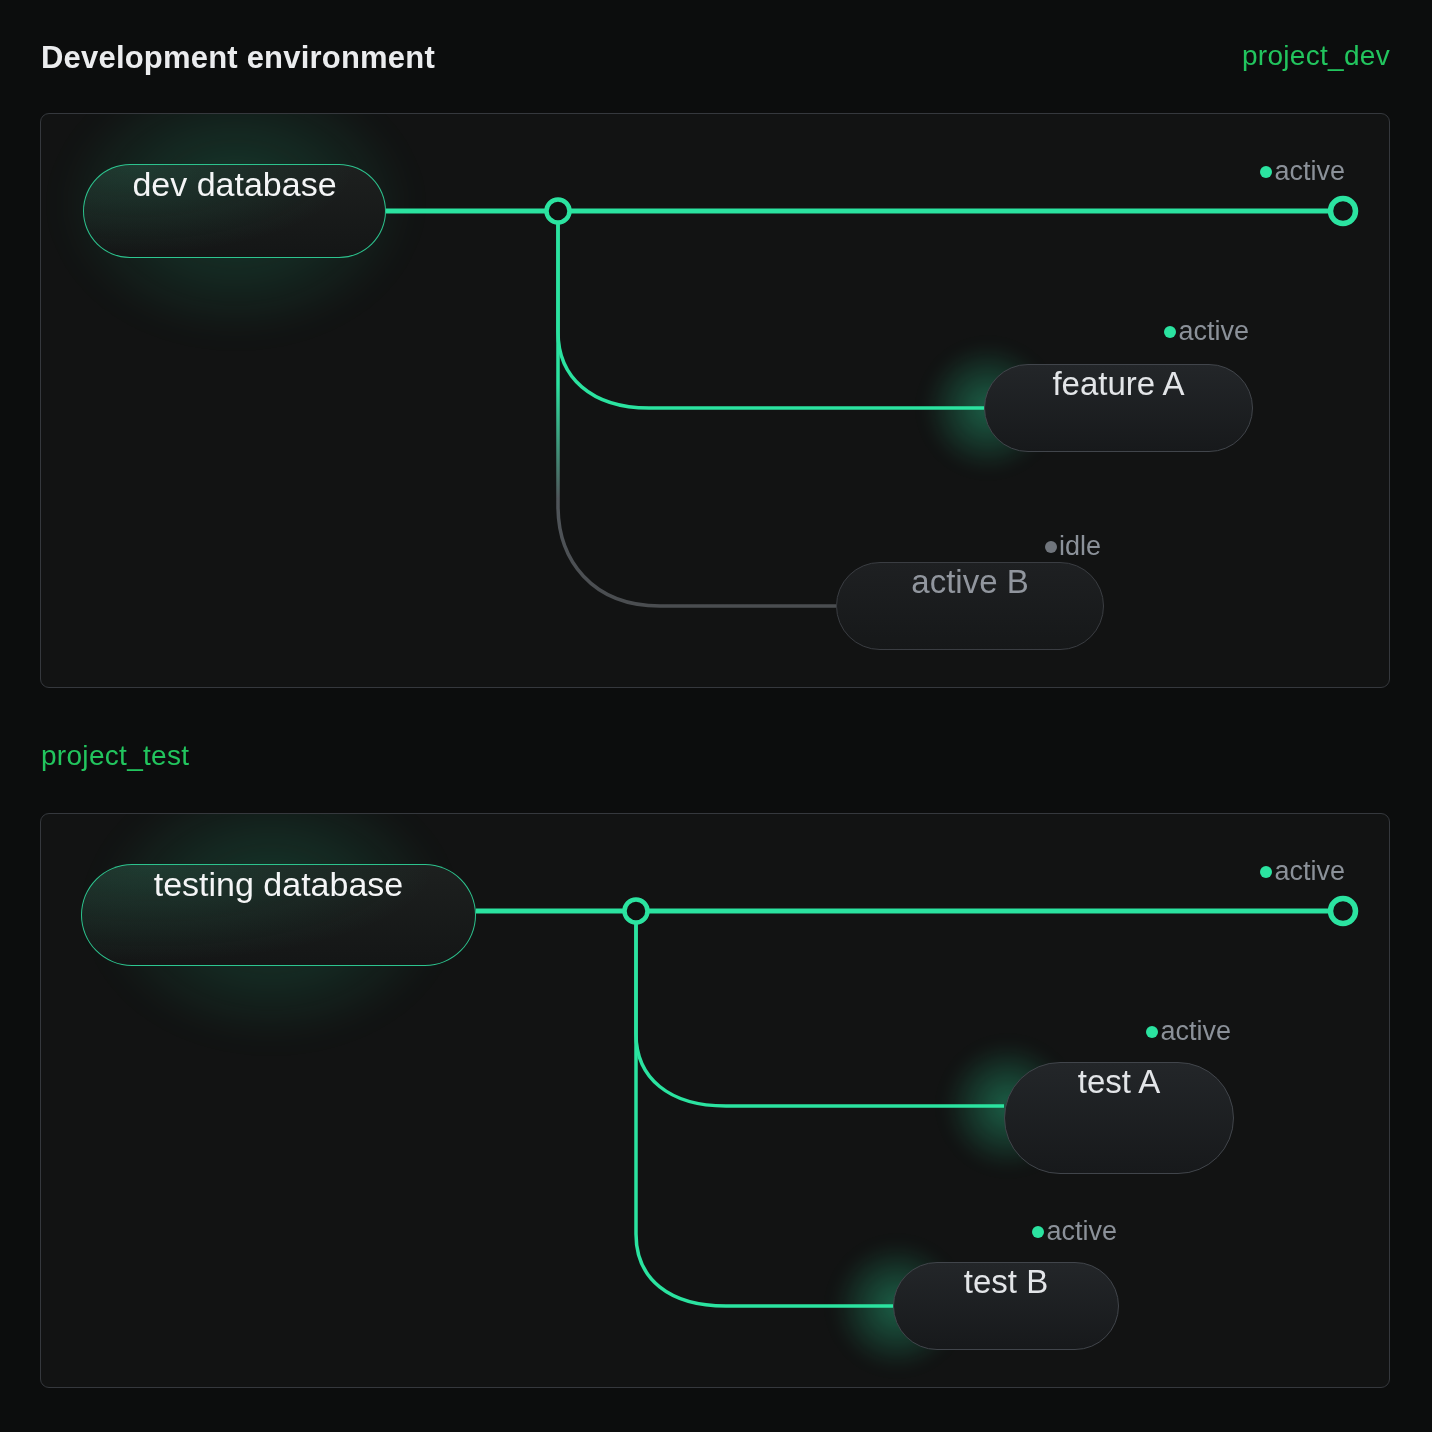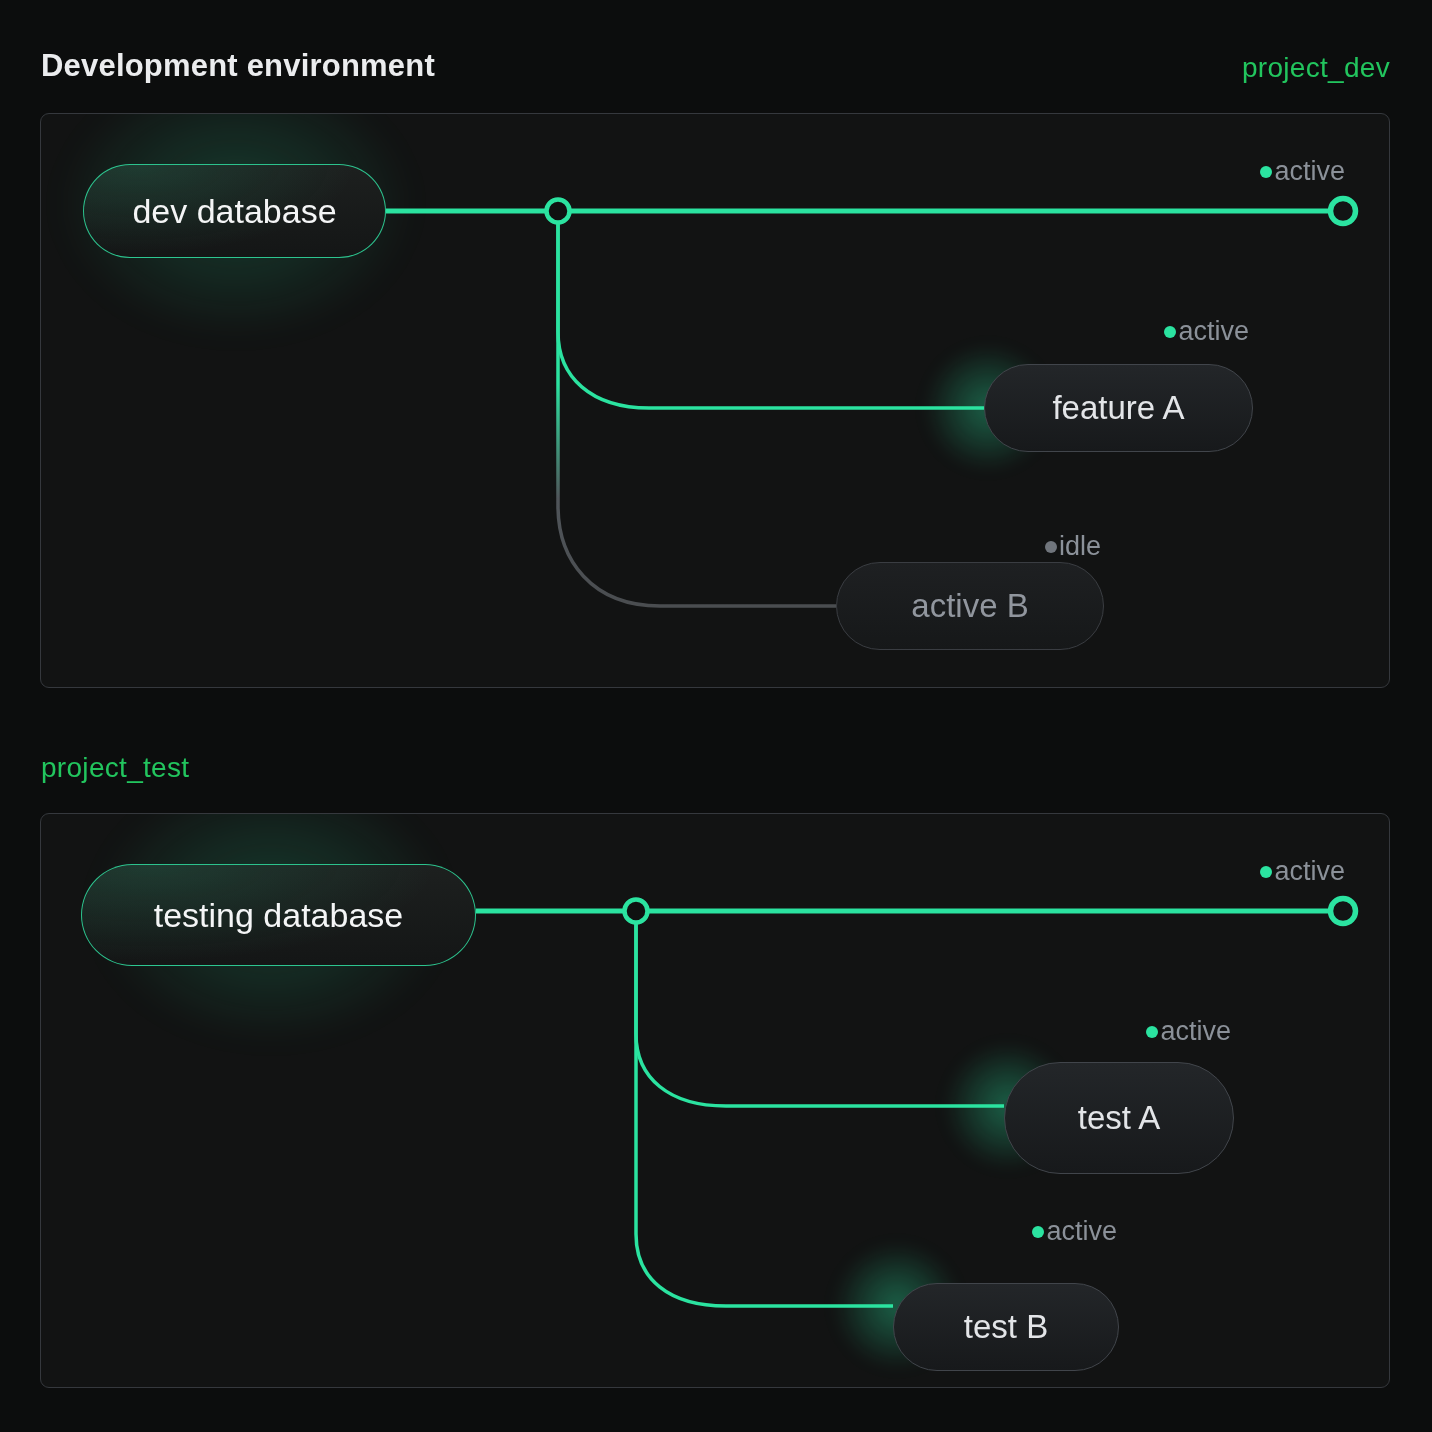--- a/index.html
+++ b/index.html
@@ -8,21 +8,21 @@
     width: 1432px; height: 1432px;
     font-family: "Liberation Sans", sans-serif;
     color: #e9eaec;
     position: relative;
     overflow: hidden;
   }
   .stage { position: absolute; inset: 0; }
 
   .section-header {
     position: absolute; left: 41px; right: 42px; height: 44px;
-    display: flex; align-items: flex-end; justify-content: space-between;
+    display: flex; align-items: flex-start; justify-content: space-between;
   }
   .section-title {
     font-size: 31px; font-weight: bold; color: #ebecee; letter-spacing: 0.2px;
   }
   .project-label {
     font-size: 28px; font-weight: normal; color: #22c55e; letter-spacing: 0.3px;
   }
 
   .panel {
     position: absolute; left: 40px; width: 1350px; height: 575px;
@@ -44,21 +44,21 @@
     background: radial-gradient(closest-side, rgba(43,227,160,0.20), rgba(43,227,160,0.06) 55%, rgba(43,227,160,0) 75%);
   }
   .tip-glow {
     width: 170px; height: 170px;
     filter: blur(8px);
     background: radial-gradient(closest-side, rgba(43,227,160,0.38), rgba(43,227,160,0.10) 55%, rgba(43,227,160,0) 75%);
   }
 
   .pill {
     position: absolute;
-    display: flex; align-items: center; justify-content: center;
+    display: flex; align-items: flex-start; justify-content: center;
     border-radius: 60px;
     white-space: nowrap;
   }
   .pill-db {
     background:
       radial-gradient(120% 160% at 18% 0%, rgba(43,227,160,0.14), rgba(43,227,160,0) 60%),
       linear-gradient(180deg, #1d201f 0%, #141616 100%);
     border: 1.5px solid rgba(48,225,162,0.85);
     color: #f4f5f6;
     font-size: 34px;
@@ -179,20 +179,20 @@
         <span>active</span>
       </div>
       <div class="pill pill-branch" style="left: 963px; top: 248px; width: 230px; height: 112px;">
         <span>test A</span>
       </div>
 
       <div class="status" style="top: 402px; right: 272px;">
         <span class="status-dot"></span>
         <span>active</span>
       </div>
-      <div class="pill pill-branch" style="left: 852px; top: 448px; width: 226px; height: 88px; margin-top: 21px;">
+      <div class="pill pill-branch" style="left: 852px; top: 448px; width: 226px; height: 88px;">
         <span>test B</span>
       </div>
 
     </div>
   </div>
 
 </div>
 
 </body></html>

